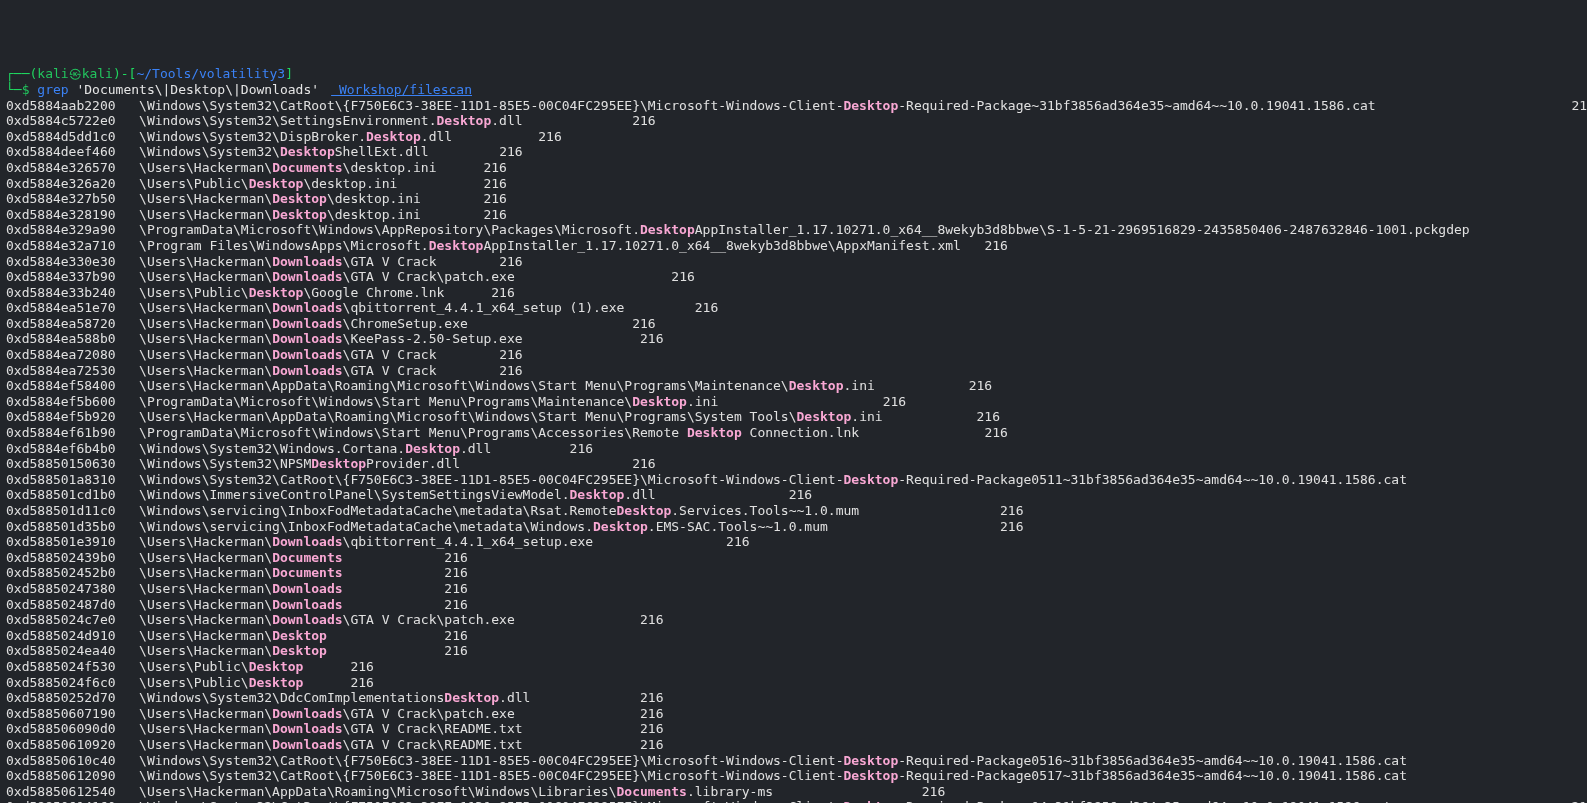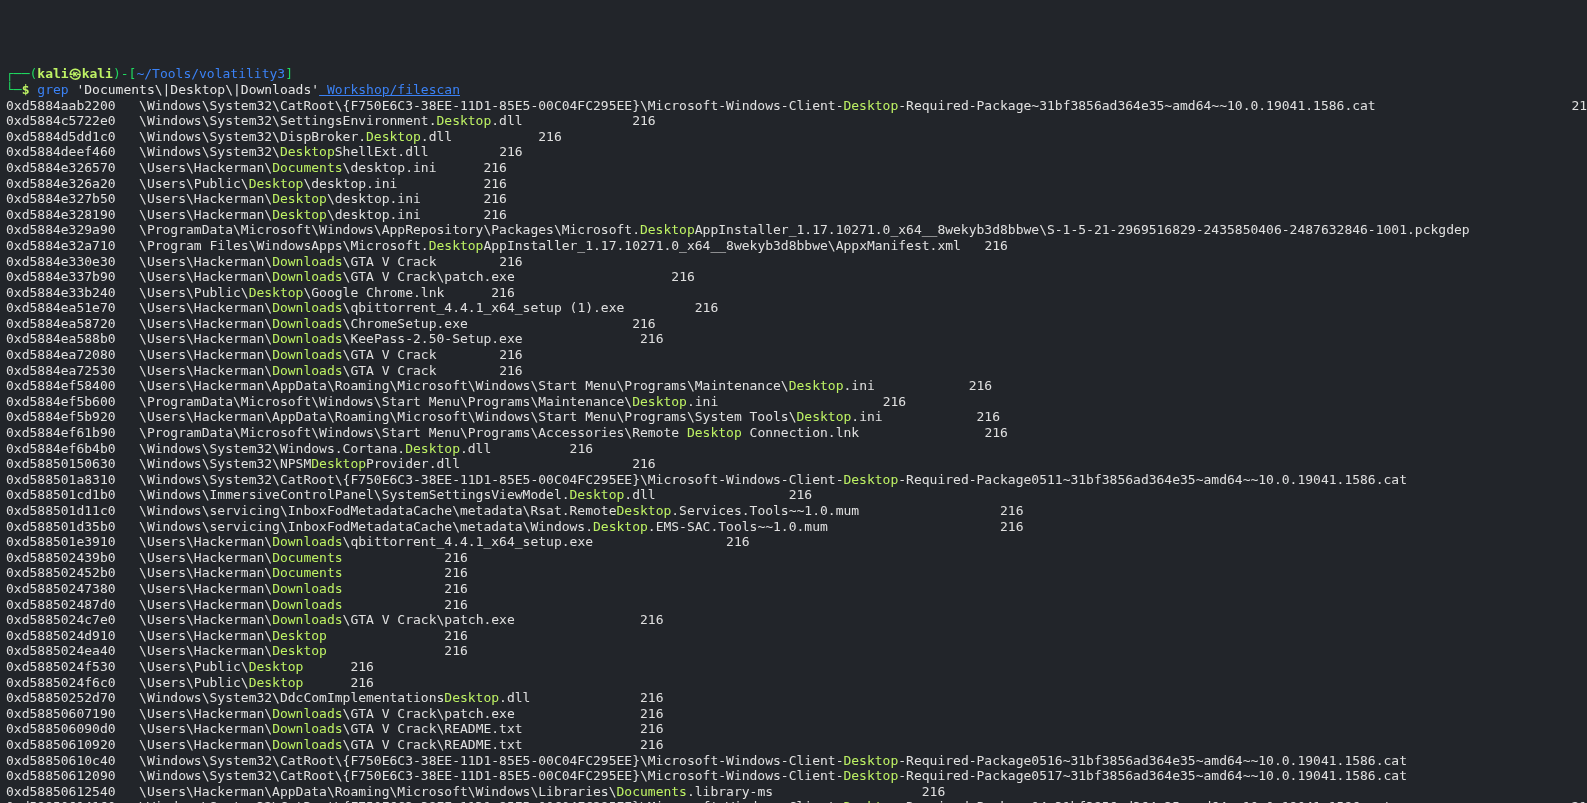--- a/index.html
+++ b/index.html
@@ -7,26 +7,26 @@
     padding: 4px 6px;
     background: #22252a;
     color: #e0e0e0;
     font-family: "DejaVu Sans Mono", "Consolas", monospace;
     font-size: 13px;
     line-height: 1.2;
     white-space: pre;
     overflow-x: auto;
   }
   .line { display:block; }
-  .p-blue  { color:#bef264;font-weight:bold; }
+  .p-blue  { color:#22c55e; }
   .p-green { color:#1fd65f; }
   .p-white { color:#3b82f6; }
   .p-yellow{ color:#e5e5e5; }
-  .p-under { text-decoration: underline; }
-  .hl      { color:#bef264; font-weight:normal; }
+  .p-under { text-decoration: underline; margin-left: 12px; }
+  .hl      { color:#f9a8d4; font-weight:bold; }
 </style>
 </head>
 <body>
 
 
 
 <div id="term"><span class="line"><span class="p-green">┌──(</span><span class="p-blue">kali</span><span class="p-blue">㉿</span><span class="p-blue">kali</span><span class="p-green">)-</span><span class="p-green">[</span><span class="p-white">~/Tools/volatility3</span><span class="p-green">]</span></span><span class="line"><span class="p-green">└─</span><span class="p-blue">$ </span><span class="p-white">grep </span><span class="p-yellow">'Documents\|Desktop\|Downloads'</span><span class="p-white p-under"> Workshop/filescan</span></span><span class="line"><span>0xd5884aab2200</span>   <span>\Windows\System32\CatRoot\{F750E6C3-38EE-11D1-85E5-00C04FC295EE}\Microsoft-Windows-Client-</span><span class="hl">Desktop</span><span>-Required-Package~31bf3856ad364e35~amd64~~10.0.19041.1586.cat</span>                         <span>216</span></span><span class="line"><span>0xd5884c5722e0</span>   <span>\Windows\System32\SettingsEnvironment.</span><span class="hl">Desktop</span><span>.dll</span>              <span>216</span></span><span class="line"><span>0xd5884d5dd1c0</span>   <span>\Windows\System32\DispBroker.</span><span class="hl">Desktop</span><span>.dll</span>           <span>216</span></span><span class="line"><span>0xd5884deef460</span>   <span>\Windows\System32\</span><span class="hl">Desktop</span><span>ShellExt.dll</span>         <span>216</span></span><span class="line"><span>0xd5884e326570</span>   <span>\Users\Hackerman\</span><span class="hl">Documents</span><span>\desktop.ini</span>      <span>216</span></span><span class="line"><span>0xd5884e326a20</span>   <span>\Users\Public\</span><span class="hl">Desktop</span><span>\desktop.ini</span>           <span>216</span></span><span class="line"><span>0xd5884e327b50</span>   <span>\Users\Hackerman\</span><span class="hl">Desktop</span><span>\desktop.ini</span>        <span>216</span></span><span class="line"><span>0xd5884e328190</span>   <span>\Users\Hackerman\</span><span class="hl">Desktop</span><span>\desktop.ini</span>        <span>216</span></span><span class="line"><span>0xd5884e329a90</span>   <span>\ProgramData\Microsoft\Windows\AppRepository\Packages\Microsoft.</span><span class="hl">Desktop</span><span>AppInstaller_1.17.10271.0_x64__8wekyb3d8bbwe\S-1-5-21-2969516829-2435850406-2487632846-1001.pckgdep</span>                                                   </span><span class="line"><span>0xd5884e32a710</span>   <span>\Program Files\WindowsApps\Microsoft.</span><span class="hl">Desktop</span><span>AppInstaller_1.17.10271.0_x64__8wekyb3d8bbwe\AppxManifest.xml</span>   <span>216</span></span><span class="line"><span>0xd5884e330e30</span>   <span>\Users\Hackerman\</span><span class="hl">Downloads</span><span>\GTA V Crack</span>        <span>216</span></span><span class="line"><span>0xd5884e337b90</span>   <span>\Users\Hackerman\</span><span class="hl">Downloads</span><span>\GTA V Crack\patch.exe</span>                    <span>216</span></span><span class="line"><span>0xd5884e33b240</span>   <span>\Users\Public\</span><span class="hl">Desktop</span><span>\Google Chrome.lnk</span>      <span>216</span></span><span class="line"><span>0xd5884ea51e70</span>   <span>\Users\Hackerman\</span><span class="hl">Downloads</span><span>\qbittorrent_4.4.1_x64_setup (1).exe</span>         <span>216</span></span><span class="line"><span>0xd5884ea58720</span>   <span>\Users\Hackerman\</span><span class="hl">Downloads</span><span>\ChromeSetup.exe</span>                     <span>216</span></span><span class="line"><span>0xd5884ea588b0</span>   <span>\Users\Hackerman\</span><span class="hl">Downloads</span><span>\KeePass-2.50-Setup.exe</span>               <span>216</span></span><span class="line"><span>0xd5884ea72080</span>   <span>\Users\Hackerman\</span><span class="hl">Downloads</span><span>\GTA V Crack</span>        <span>216</span></span><span class="line"><span>0xd5884ea72530</span>   <span>\Users\Hackerman\</span><span class="hl">Downloads</span><span>\GTA V Crack</span>        <span>216</span></span><span class="line"><span>0xd5884ef58400</span>   <span>\Users\Hackerman\AppData\Roaming\Microsoft\Windows\Start Menu\Programs\Maintenance\</span><span class="hl">Desktop</span><span>.ini</span>            <span>216</span></span><span class="line"><span>0xd5884ef5b600</span>   <span>\ProgramData\Microsoft\Windows\Start Menu\Programs\Maintenance\</span><span class="hl">Desktop</span><span>.ini</span>                     <span>216</span></span><span class="line"><span>0xd5884ef5b920</span>   <span>\Users\Hackerman\AppData\Roaming\Microsoft\Windows\Start Menu\Programs\System Tools\</span><span class="hl">Desktop</span><span>.ini</span>            <span>216</span></span><span class="line"><span>0xd5884ef61b90</span>   <span>\ProgramData\Microsoft\Windows\Start Menu\Programs\Accessories\Remote </span><span class="hl">Desktop</span><span> Connection.lnk</span>                <span>216</span></span><span class="line"><span>0xd5884ef6b4b0</span>   <span>\Windows\System32\Windows.Cortana.</span><span class="hl">Desktop</span><span>.dll</span>          <span>216</span></span><span class="line"><span>0xd58850150630</span>   <span>\Windows\System32\NPSM</span><span class="hl">Desktop</span><span>Provider.dll</span>                      <span>216</span></span><span class="line"><span>0xd588501a8310</span>   <span>\Windows\System32\CatRoot\{F750E6C3-38EE-11D1-85E5-00C04FC295EE}\Microsoft-Windows-Client-</span><span class="hl">Desktop</span><span>-Required-Package0511~31bf3856ad364e35~amd64~~10.0.19041.1586.cat</span>                       </span><span class="line"><span>0xd588501cd1b0</span>   <span>\Windows\ImmersiveControlPanel\SystemSettingsViewModel.</span><span class="hl">Desktop</span><span>.dll</span>                 <span>216</span></span><span class="line"><span>0xd588501d11c0</span>   <span>\Windows\servicing\InboxFodMetadataCache\metadata\Rsat.Remote</span><span class="hl">Desktop</span><span>.Services.Tools~~1.0.mum</span>                  <span>216</span></span><span class="line"><span>0xd588501d35b0</span>   <span>\Windows\servicing\InboxFodMetadataCache\metadata\Windows.</span><span class="hl">Desktop</span><span>.EMS-SAC.Tools~~1.0.mum</span>                      <span>216</span></span><span class="line"><span>0xd588501e3910</span>   <span>\Users\Hackerman\</span><span class="hl">Downloads</span><span>\qbittorrent_4.4.1_x64_setup.exe</span>                 <span>216</span></span><span class="line"><span>0xd588502439b0</span>   <span>\Users\Hackerman\</span><span class="hl">Documents</span>             <span>216</span></span><span class="line"><span>0xd588502452b0</span>   <span>\Users\Hackerman\</span><span class="hl">Documents</span>             <span>216</span></span><span class="line"><span>0xd58850247380</span>   <span>\Users\Hackerman\</span><span class="hl">Downloads</span>             <span>216</span></span><span class="line"><span>0xd588502487d0</span>   <span>\Users\Hackerman\</span><span class="hl">Downloads</span>             <span>216</span></span><span class="line"><span>0xd5885024c7e0</span>   <span>\Users\Hackerman\</span><span class="hl">Downloads</span><span>\GTA V Crack\patch.exe</span>                <span>216</span></span><span class="line"><span>0xd5885024d910</span>   <span>\Users\Hackerman\</span><span class="hl">Desktop</span>               <span>216</span></span><span class="line"><span>0xd5885024ea40</span>   <span>\Users\Hackerman\</span><span class="hl">Desktop</span>               <span>216</span></span><span class="line"><span>0xd5885024f530</span>   <span>\Users\Public\</span><span class="hl">Desktop</span>      <span>216</span></span><span class="line"><span>0xd5885024f6c0</span>   <span>\Users\Public\</span><span class="hl">Desktop</span>      <span>216</span></span><span class="line"><span>0xd58850252d70</span>   <span>\Windows\System32\DdcComImplementations</span><span class="hl">Desktop</span><span>.dll</span>              <span>216</span></span><span class="line"><span>0xd58850607190</span>   <span>\Users\Hackerman\</span><span class="hl">Downloads</span><span>\GTA V Crack\patch.exe</span>                <span>216</span></span><span class="line"><span>0xd588506090d0</span>   <span>\Users\Hackerman\</span><span class="hl">Downloads</span><span>\GTA V Crack\README.txt</span>               <span>216</span></span><span class="line"><span>0xd58850610920</span>   <span>\Users\Hackerman\</span><span class="hl">Downloads</span><span>\GTA V Crack\README.txt</span>               <span>216</span></span><span class="line"><span>0xd58850610c40</span>   <span>\Windows\System32\CatRoot\{F750E6C3-38EE-11D1-85E5-00C04FC295EE}\Microsoft-Windows-Client-</span><span class="hl">Desktop</span><span>-Required-Package0516~31bf3856ad364e35~amd64~~10.0.19041.1586.cat</span>                       </span><span class="line"><span>0xd58850612090</span>   <span>\Windows\System32\CatRoot\{F750E6C3-38EE-11D1-85E5-00C04FC295EE}\Microsoft-Windows-Client-</span><span class="hl">Desktop</span><span>-Required-Package0517~31bf3856ad364e35~amd64~~10.0.19041.1586.cat</span>                       </span><span class="line"><span>0xd58850612540</span>   <span>\Users\Hackerman\AppData\Roaming\Microsoft\Windows\Libraries\</span><span class="hl">Documents</span><span>.library-ms</span>                   <span>216</span></span><span class="line"><span>0xd58850614160</span>   <span>\Windows\System32\CatRoot\{F750E6C3-38EE-11D1-85E5-00C04FC295EE}\Microsoft-Windows-Client-</span><span class="hl">Desktop</span><span>-Required-Package04~31bf3856ad364e35~amd64~~10.0.19041.1586.cat</span>                       <span>216</span></span></div>
 
 
 

